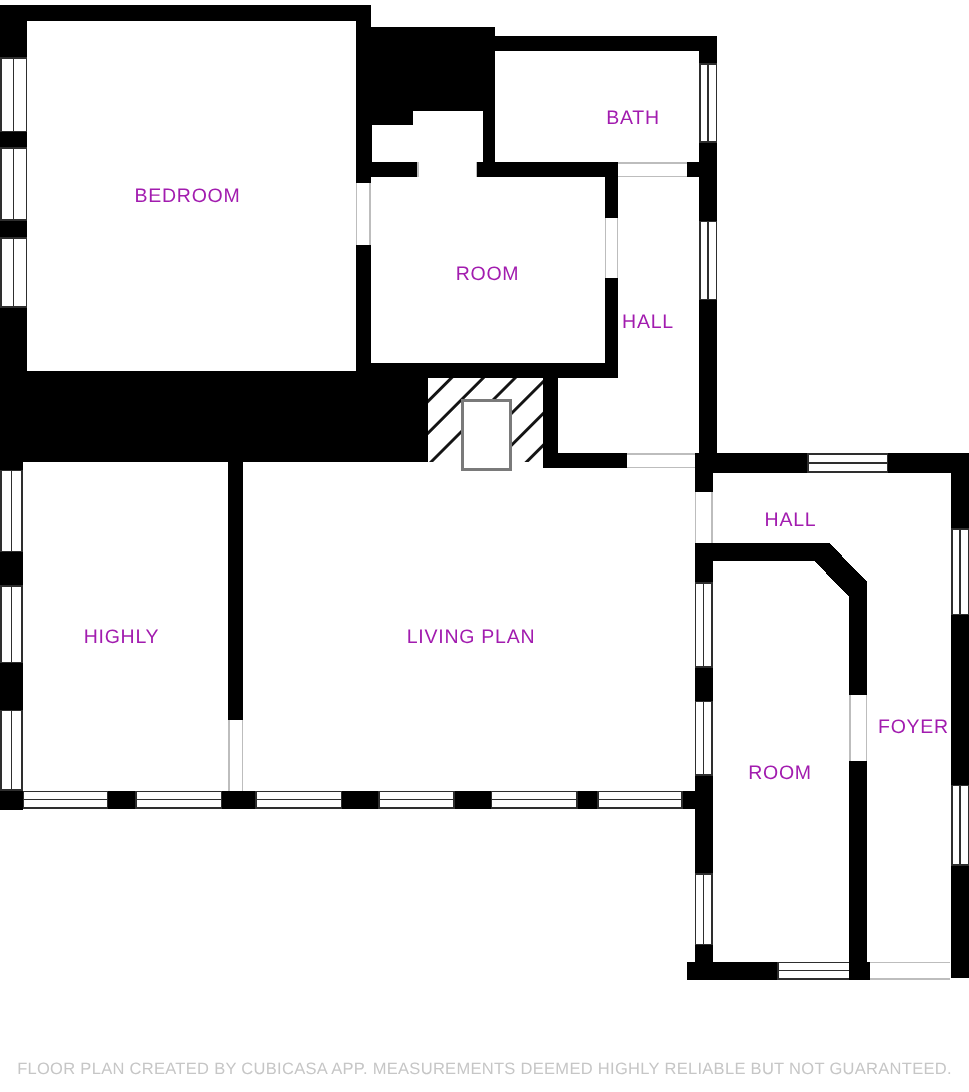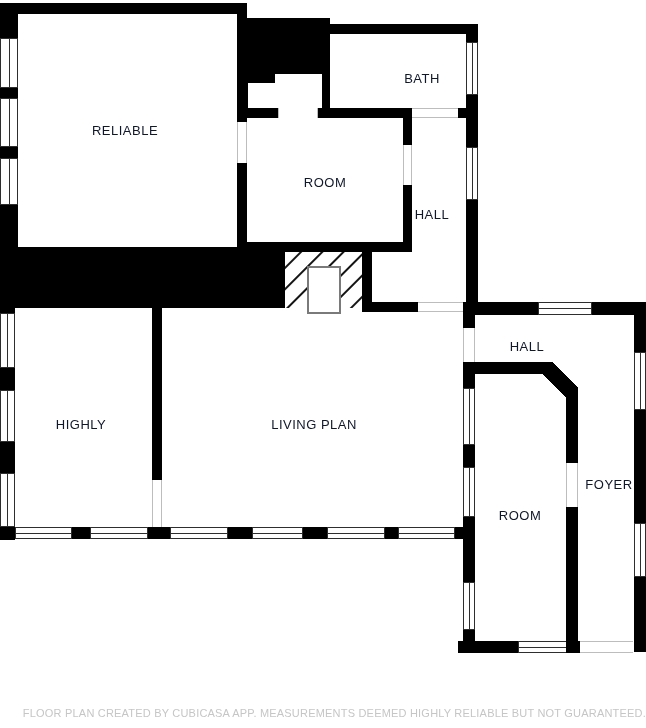--- a/index.html
+++ b/index.html
@@ -1,21 +1,21 @@
 <!DOCTYPE html>
 <html><head>
 <meta charset="utf-8">
 <style>
   html,body{margin:0;padding:0;background:#ffffff;}
   #stage{position:relative;width:646px;height:728px;background:#fff;overflow:hidden;
          font-family:"Liberation Sans", sans-serif;}
   #plan-svg{position:absolute;left:0;top:0;}
   .room-label{position:absolute;transform:translate(-50%,-50%);font-size:13px;
-              color:#0f172a;letter-spacing:.5px;white-space:nowrap;}
-  #footer-note{position:absolute;left:0;top:707px;width:100%;text-align:right;
+              color:#a21caf;letter-spacing:.5px;white-space:nowrap;}
+  #footer-note{position:absolute;left:0;top:707px;width:100%;text-align:center;
                font-size:11px;letter-spacing:.2px;color:#c6c6c6;}
   .win{fill:#ffffff;stroke:#2e2e2e;stroke-width:1;}
   .winline{stroke:#2e2e2e;stroke-width:1;}
   .jamb{stroke:#bdbdbd;stroke-width:1;}
   .wall{fill:#000000;}
   .cut{fill:#ffffff;}
 </style>
 </head>
 <body>
 
@@ -178,21 +178,21 @@
         <line class="jamb" x1="474.5" y1="328" x2="474.5" y2="362"></line>
     <line class="jamb" x1="566.5" y1="463" x2="566.5" y2="507"></line>
         <line class="jamb" x1="577.5" y1="463" x2="577.5" y2="507"></line>
     <line class="jamb" x1="580" y1="641.5" x2="633" y2="641.5"></line>
         <line class="jamb" x1="580" y1="652.5" x2="633" y2="652.5"></line>
     <line class="jamb" x1="418" y1="302.5" x2="463" y2="302.5"></line>
         <line class="jamb" x1="418" y1="311.5" x2="463" y2="311.5"></line>
   </g>
 </svg>
 
-<div class="room-label" style="left:125px;top:130px">RELIABLE</div>
+<div class="room-label" style="left:125px;top:130px">BEDROOM</div>
 <div class="room-label" style="left:422px;top:78px">BATH</div>
 <div class="room-label" style="left:325px;top:182px">ROOM</div>
 <div class="room-label" style="left:432px;top:214px">HALL</div>
 <div class="room-label" style="left:81px;top:424px">HIGHLY</div>
 <div class="room-label" style="left:314px;top:424px">LIVING PLAN</div>
 <div class="room-label" style="left:527px;top:346px">HALL</div>
 <div class="room-label" style="left:609px;top:484px">FOYER</div>
 <div class="room-label" style="left:520px;top:515px">ROOM</div>
 
 <div id="footer-note">FLOOR PLAN CREATED BY CUBICASA APP. MEASUREMENTS DEEMED HIGHLY RELIABLE BUT NOT GUARANTEED.</div>

